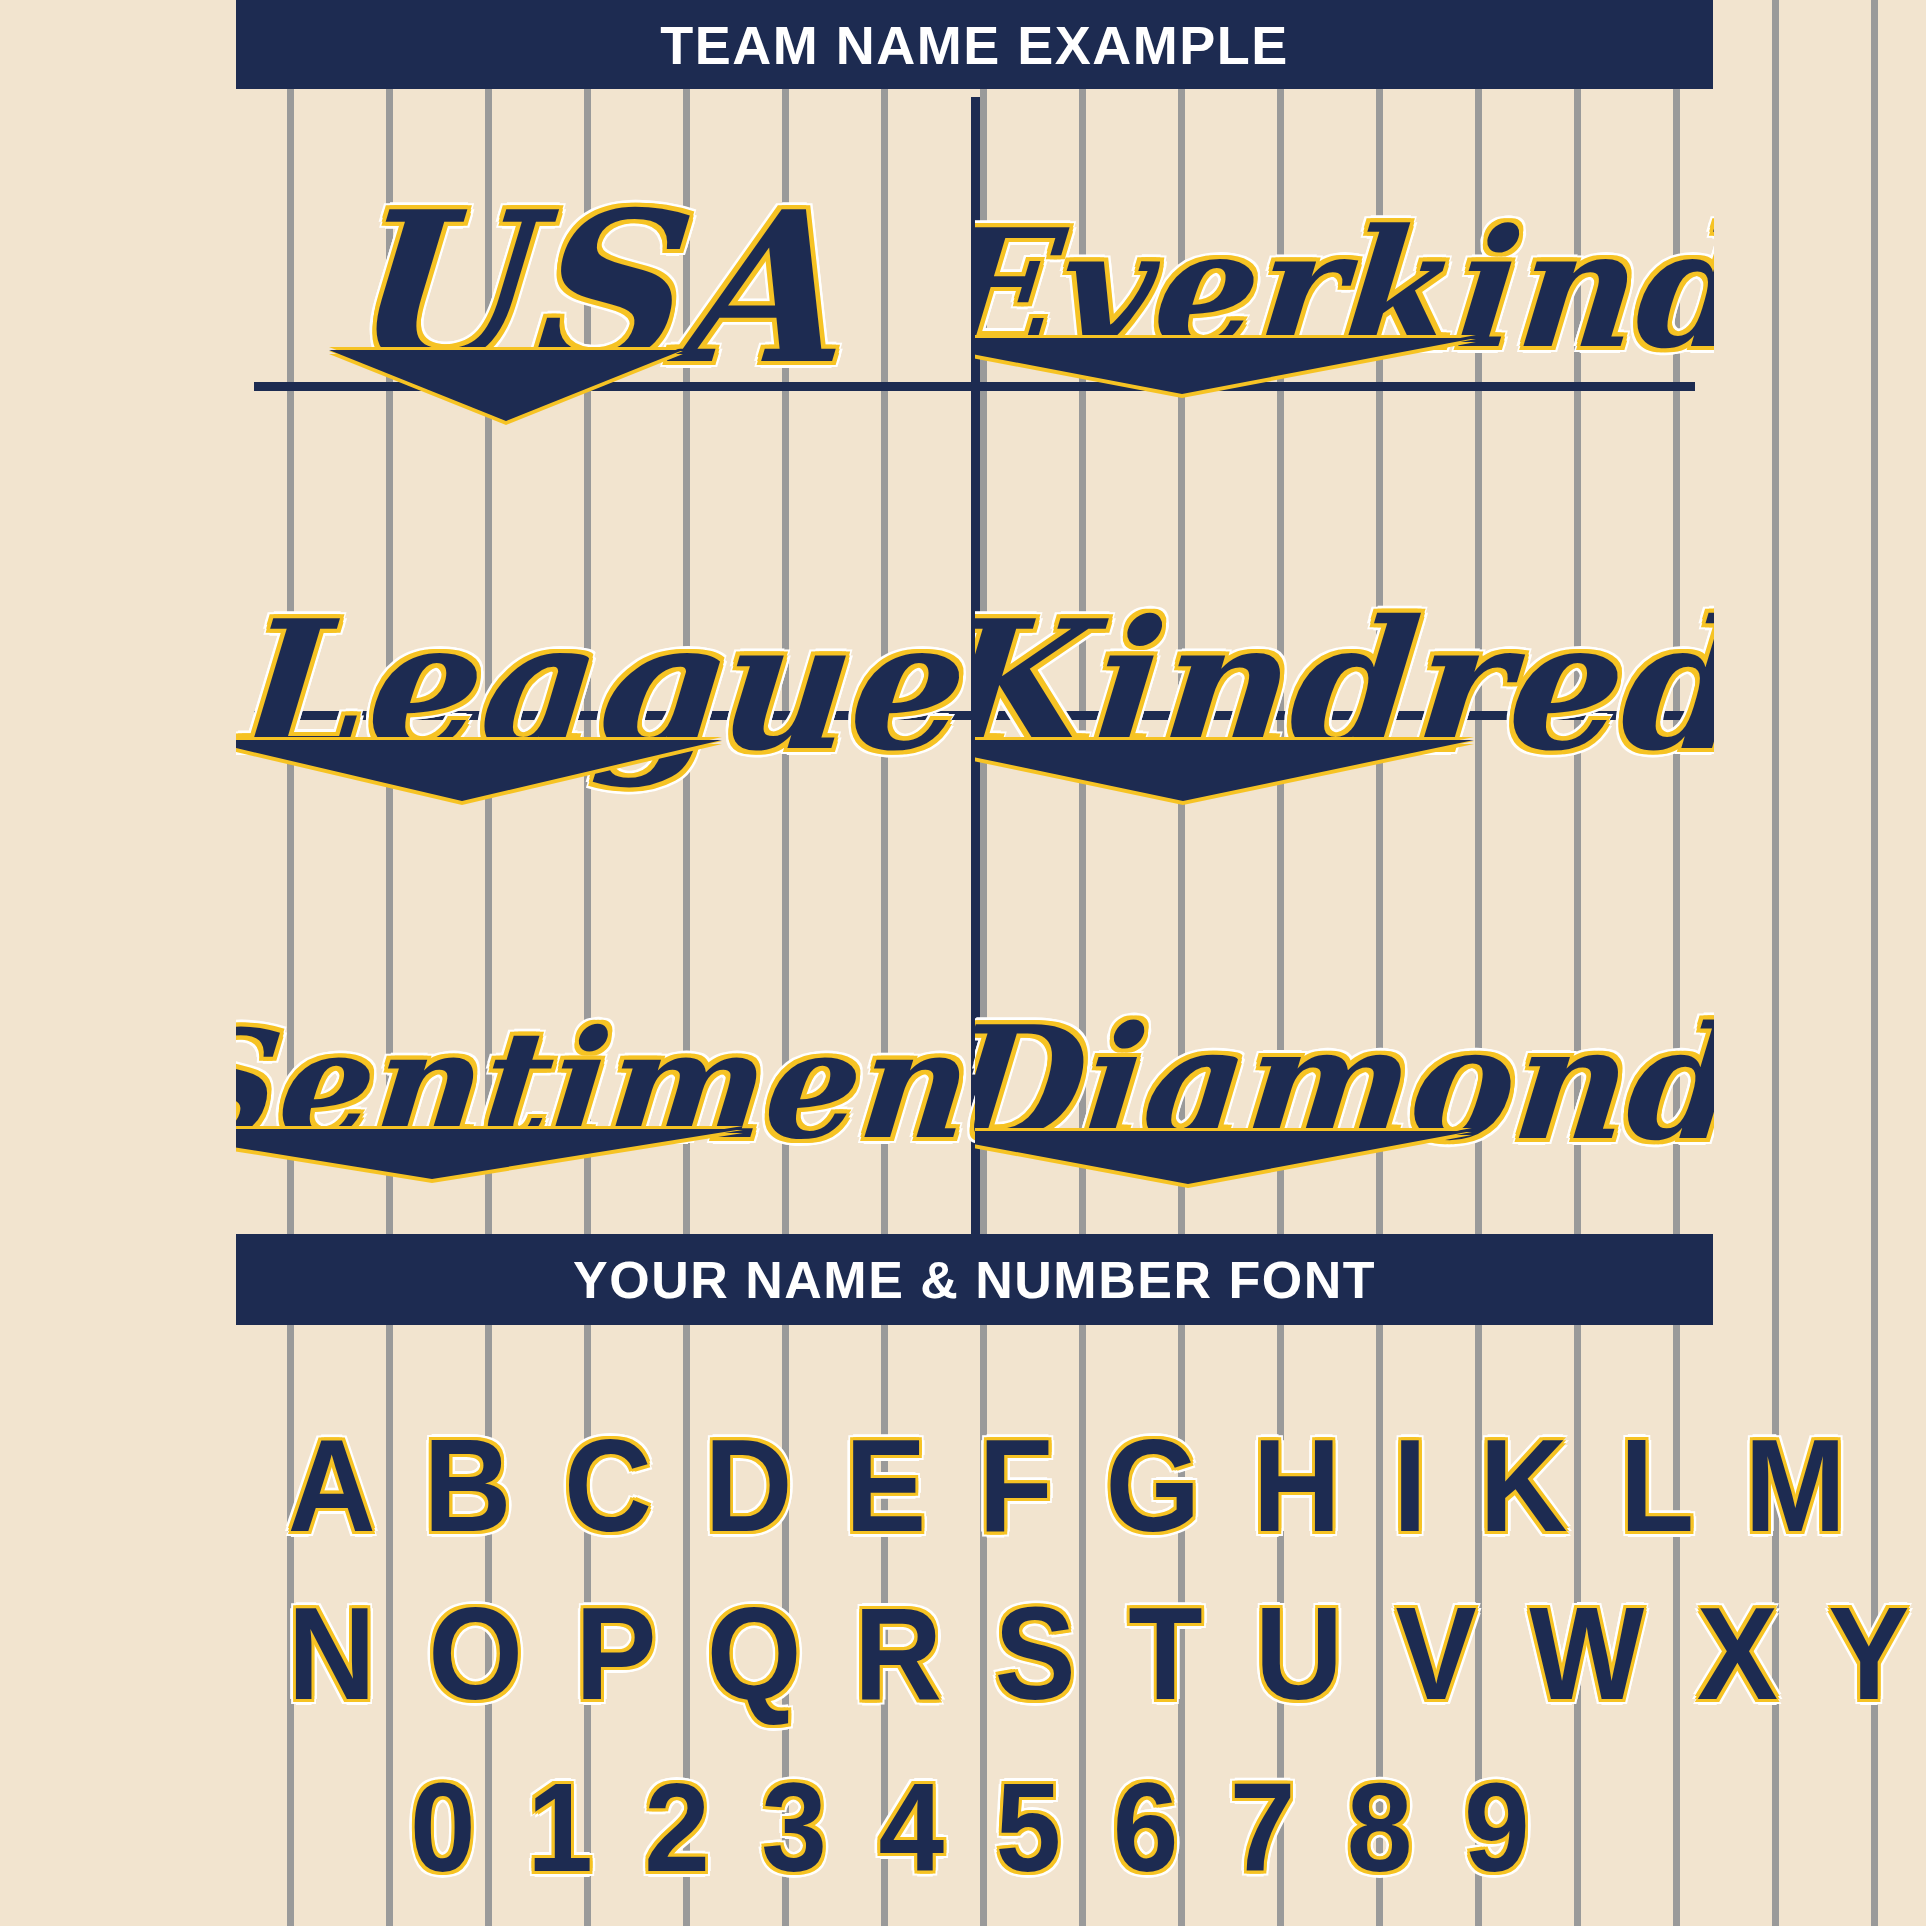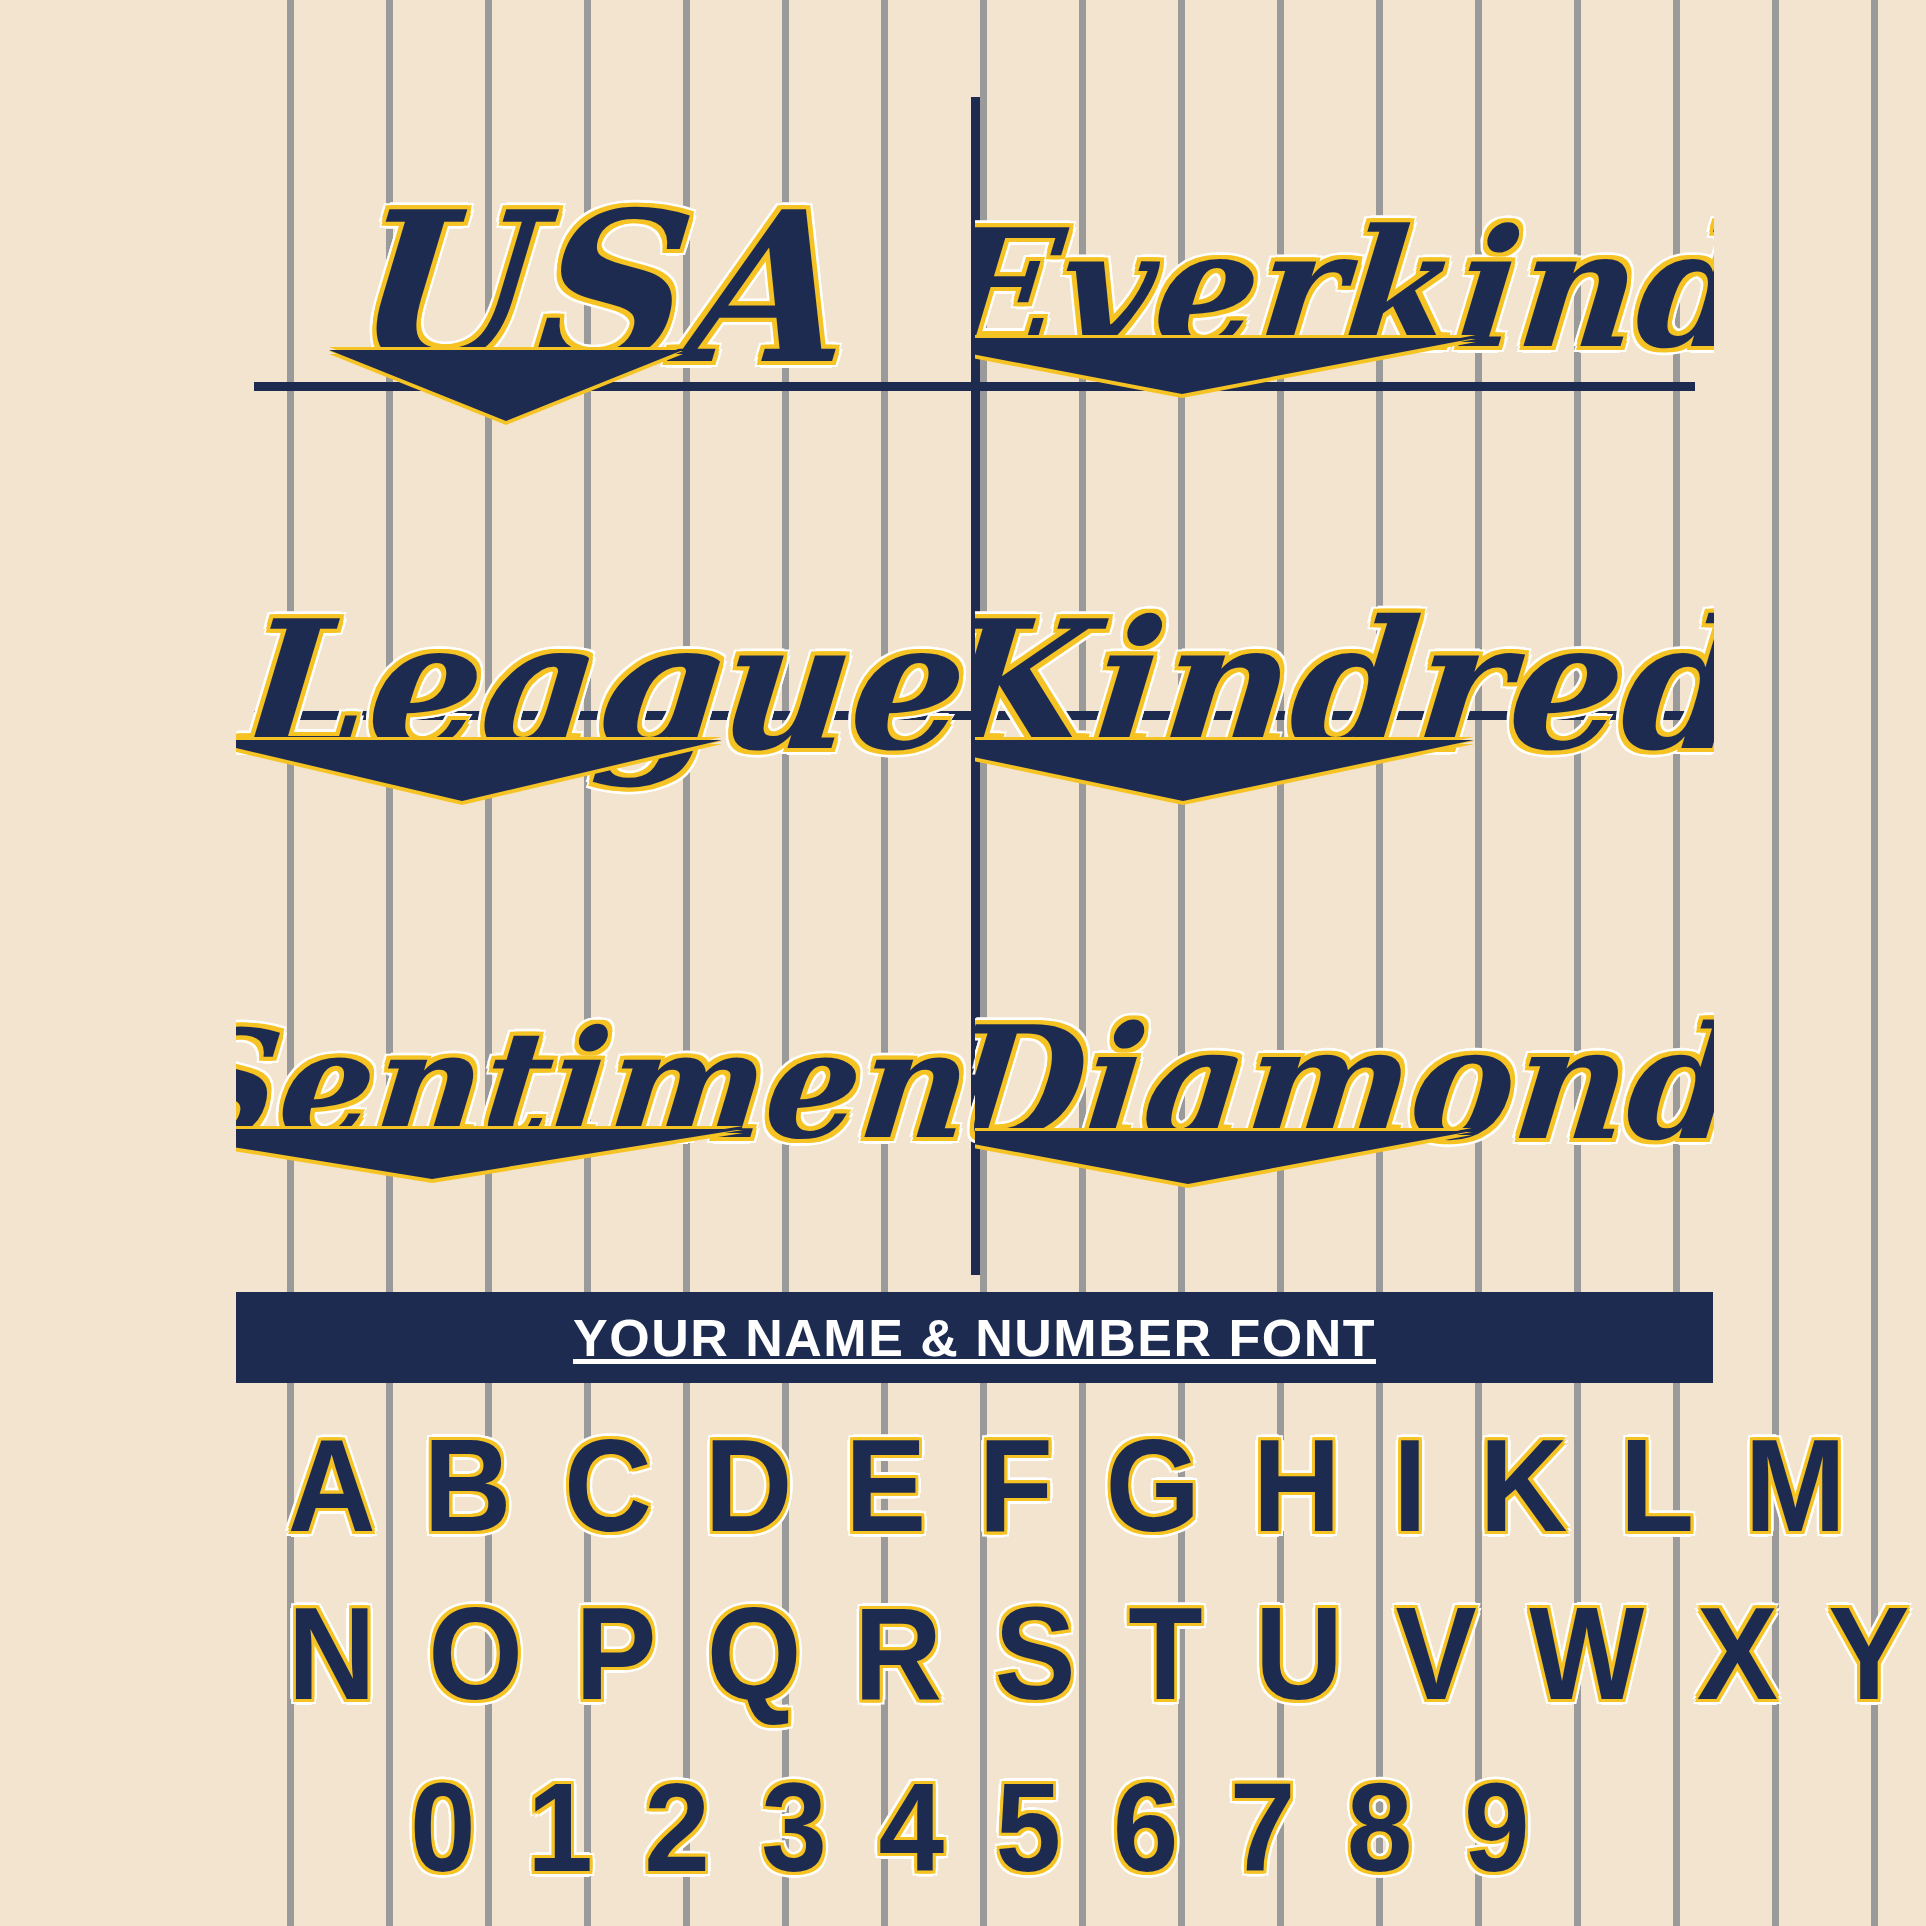--- a/index.html
+++ b/index.html
@@ -49,25 +49,24 @@
     justify-content: center;
     letter-spacing: 1.5px;
   }
   #banner-top {
     top: 0px;
     height: 89px;
     font-size: 54px;
     font-weight: bold;
   }
   #banner-bottom {
-    top: 1292px;
+    top: 1234px;
     height: 91px;
     font-size: 52px;
     font-weight: bold;
-    text-decoration: underline;
   }
 
   
   .grid {
     position: absolute;
     left: 236px;
     top: 89px;
     width: 1477px;
     height: 1195px;
   }
@@ -164,20 +163,23 @@
       <div class="pinstripe" style="left: 1178px; background: rgb(154, 154, 154);"></div>
       <div class="pinstripe" style="left: 1277px; background: rgb(154, 154, 154);"></div>
       <div class="pinstripe" style="left: 1376px; background: rgb(154, 154, 154);"></div>
       <div class="pinstripe" style="left: 1475px; background: rgb(154, 154, 154);"></div>
       <div class="pinstripe" style="left: 1574px; background: rgb(154, 154, 154);"></div>
       <div class="pinstripe" style="left: 1673px; background: rgb(154, 154, 154);"></div>
       <div class="pinstripe" style="left: 1772px; background: rgb(154, 154, 154);"></div>
       <div class="pinstripe" style="left: 1871px; background: rgb(154, 154, 154);"></div>
     </div>
 
+  <div class="banner" id="banner-top">
+    <span>TEAM NAME EXAMPLE</span>
+  </div>
 
   <div class="grid">
     <div class="grid-line h" style="top: 293px;"></div>
     <div class="grid-line h" style="top: 622px;"></div>
     <div class="grid-line v" style="left: 735px;"></div>
 
     <div class="cell" style="left:0px;   top:0px;">
       <div class="script-wrap">
         <div class="script" id="s0" style="font-size: 208px;">USA</div>
       <div class="tail" style="border-width: 71px 177px 0px; left: -30px; top: 166px;"></div>

